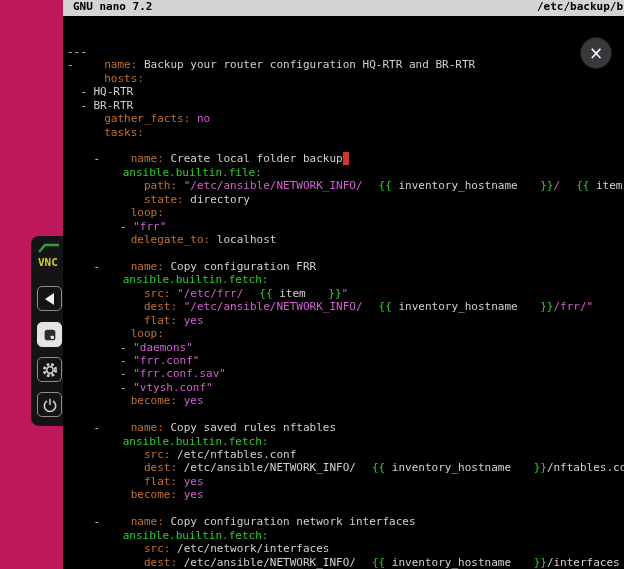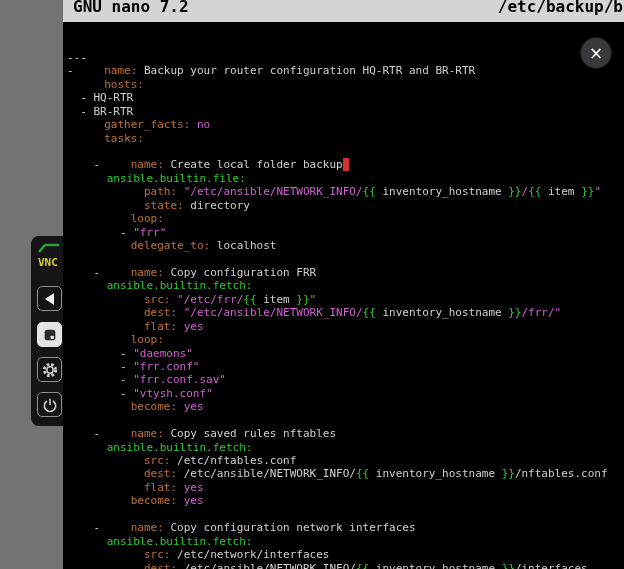--- a/index.html
+++ b/index.html
@@ -8,21 +8,21 @@
     background: #2a2a2a;
     position: relative;
     overflow: hidden;
     font-family: "DejaVu Sans Mono", monospace;
   }
 
   
   .sidebar {
     position: absolute; left: 0; top: 0;
     width: 63px; height: 569px;
-    background: #737373;
+    background: #be185d;
   }
   .vnc-panel {
     position: absolute; left: 31px; top: 236px;
     width: 32px; height: 190px;
     background: #141416;
     border-radius: 8px 0 0 8px;
   }
   .logo {
     position: absolute; left: 36px; top: 242px;
     width: 26px; height: 30px;
@@ -47,43 +47,43 @@
     border-right: 9px solid #f0f0f0;
   }
 
   
   .terminal {
     position: absolute; left: 63px; top: 0;
     width: 561px; height: 569px;
     background: #000;
   }
   .titlebar {
-    height: 22px;
+    height: 16px;
     background: #d4d4d4;
     color: #000;
-    font-size: 16px; line-height: 14px; font-weight: bold;
+    font-size: 11px; line-height: 14px; font-weight: bold;
     padding-left: 10px;
     position: relative;
     overflow: hidden;
     white-space: nowrap;
   }
   .titlebar-file {
     position: absolute; right: 1px; top: 0;
   }
   .editor {
     padding: 2px 0 0 4px;
     font-size: 11px;
     line-height: 13.45px;
     white-space: pre;
     color: #d0d0d0;
   }
   .line { height: 13.45px; }
   .c-w { color: #d0d0d0; }
   .c-o { color: #c1712f; margin-left: 24px; }
-  .c-g { color: #2ecc2e; }
+  .c-g { color: #2ecc2e; margin-left: 16px; }
   .c-p { color: #d35fd3; }
   .c-r { background: #d82f2f; color: #d82f2f; }
 
   
   .close-btn {
     position: absolute; left: 581px; top: 38px;
     width: 30px; height: 30px;
     border-radius: 50%;
     background: #39393d;
     border: none;

